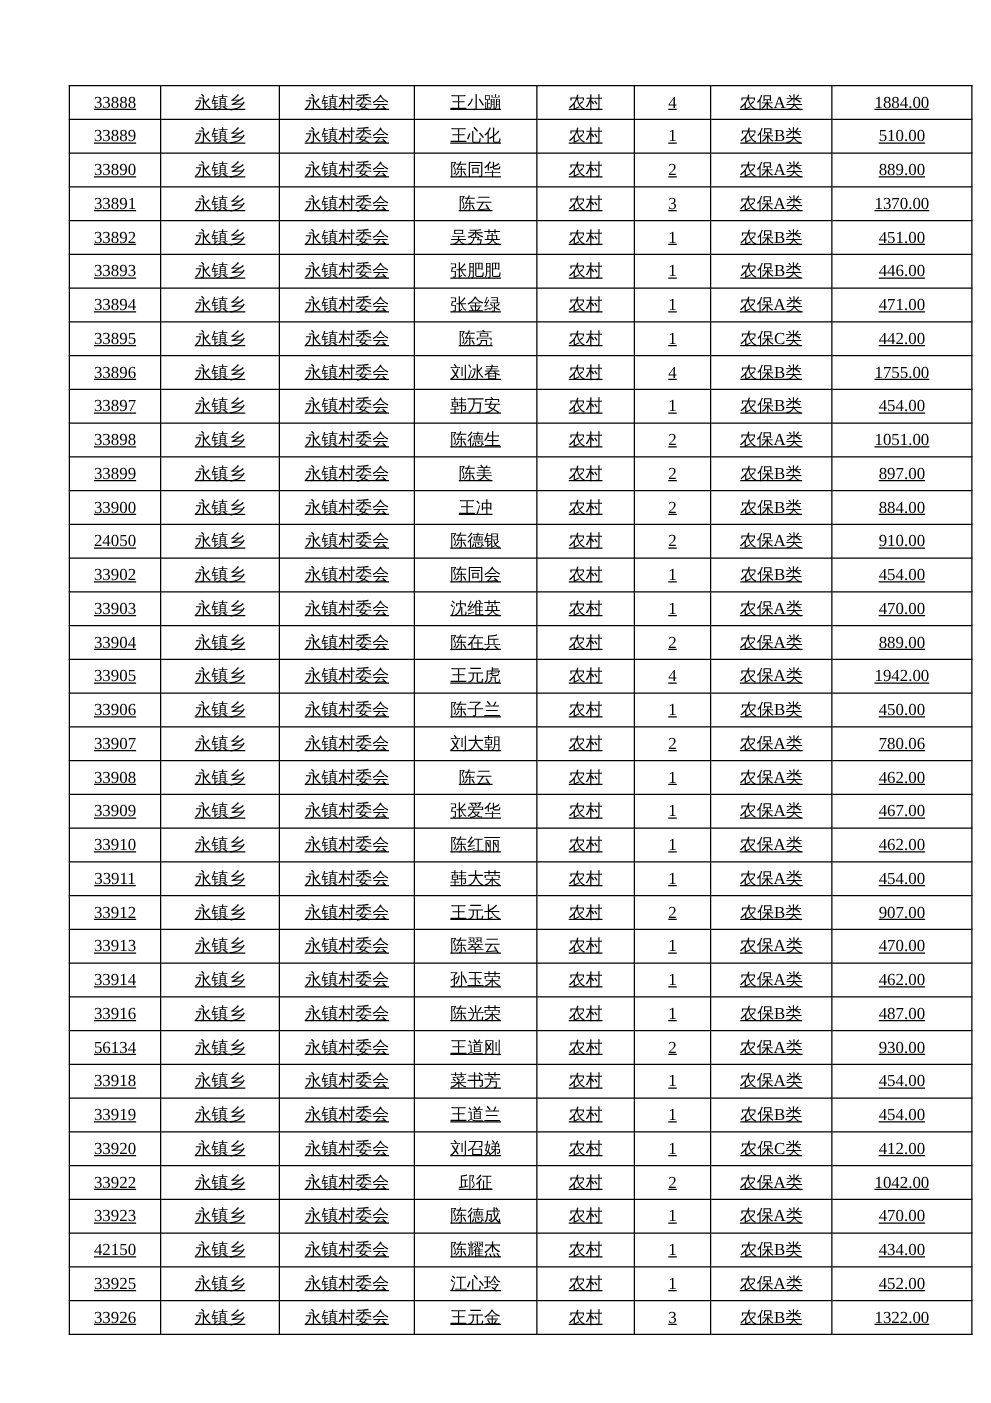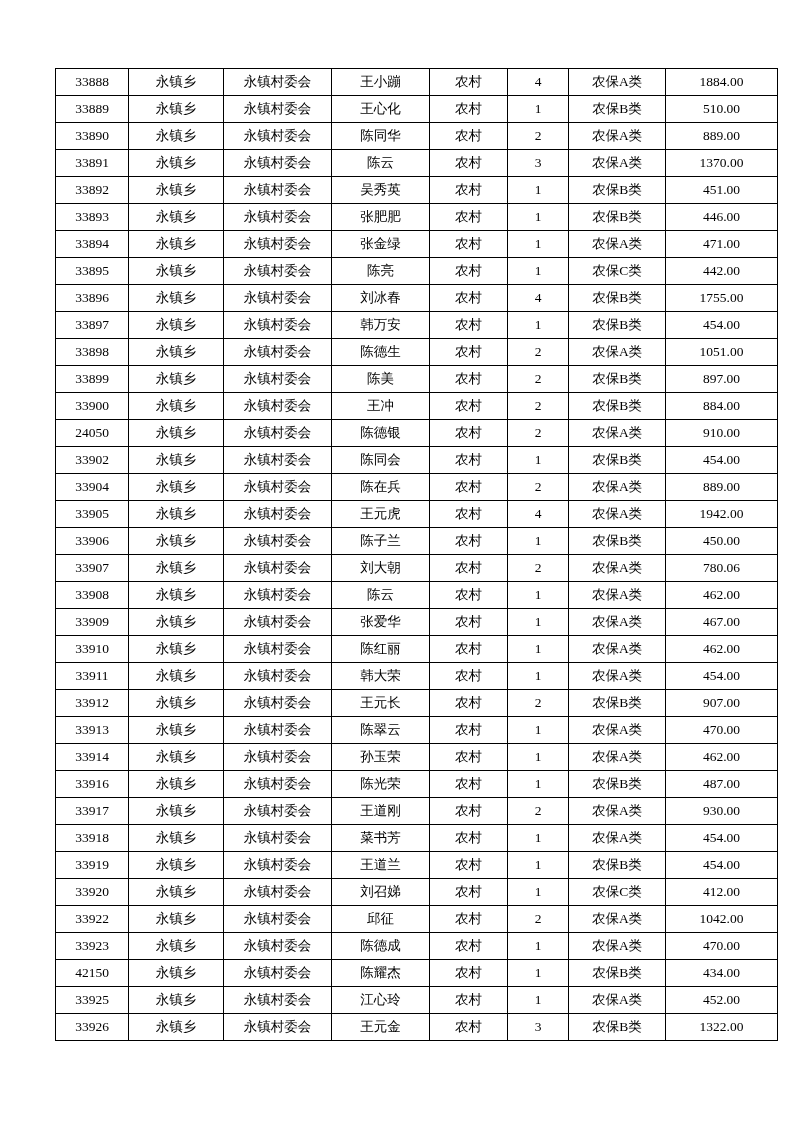--- a/index.html
+++ b/index.html
@@ -18,20 +18,21 @@
     width: 793px;
     height: 1122px;
     box-sizing: border-box;
     padding: 68px 55px 0 55px;
   }
   table.data-table {
     border-collapse: collapse;
     table-layout: fixed;
     width: 682px;
     margin: 0;
+    text-decoration: underline;
   }
   table.data-table td {
     border: 1px solid #000000;
     height: 26px;
     line-height: 26px;
     padding: 0 2px;
     font-size: 13.5px;
     text-align: center;
     vertical-align: middle;
     white-space: nowrap;
@@ -197,20 +198,30 @@
           <td class="c-id">33902</td>
           <td class="c-town">永镇乡</td>
           <td class="c-village">永镇村委会</td>
           <td class="c-name">陈同会</td>
           <td class="c-type">农村</td>
           <td class="c-count">1</td>
           <td class="c-cat">农保B类</td>
           <td class="c-amount">454.00</td>
         </tr>
         <tr>
+          <td class="c-id">33903</td>
+          <td class="c-town">永镇乡</td>
+          <td class="c-village">永镇村委会</td>
+          <td class="c-name">沈维英</td>
+          <td class="c-type">农村</td>
+          <td class="c-count">1</td>
+          <td class="c-cat">农保A类</td>
+          <td class="c-amount">470.00</td>
+        </tr>
+        <tr>
           <td class="c-id">33904</td>
           <td class="c-town">永镇乡</td>
           <td class="c-village">永镇村委会</td>
           <td class="c-name">陈在兵</td>
           <td class="c-type">农村</td>
           <td class="c-count">2</td>
           <td class="c-cat">农保A类</td>
           <td class="c-amount">889.00</td>
         </tr>
         <tr>
@@ -317,21 +328,21 @@
           <td class="c-id">33916</td>
           <td class="c-town">永镇乡</td>
           <td class="c-village">永镇村委会</td>
           <td class="c-name">陈光荣</td>
           <td class="c-type">农村</td>
           <td class="c-count">1</td>
           <td class="c-cat">农保B类</td>
           <td class="c-amount">487.00</td>
         </tr>
         <tr>
-          <td class="c-id">33917</td>
+          <td class="c-id">56134</td>
           <td class="c-town">永镇乡</td>
           <td class="c-village">永镇村委会</td>
           <td class="c-name">王道刚</td>
           <td class="c-type">农村</td>
           <td class="c-count">2</td>
           <td class="c-cat">农保A类</td>
           <td class="c-amount">930.00</td>
         </tr>
         <tr>
           <td class="c-id">33918</td>

